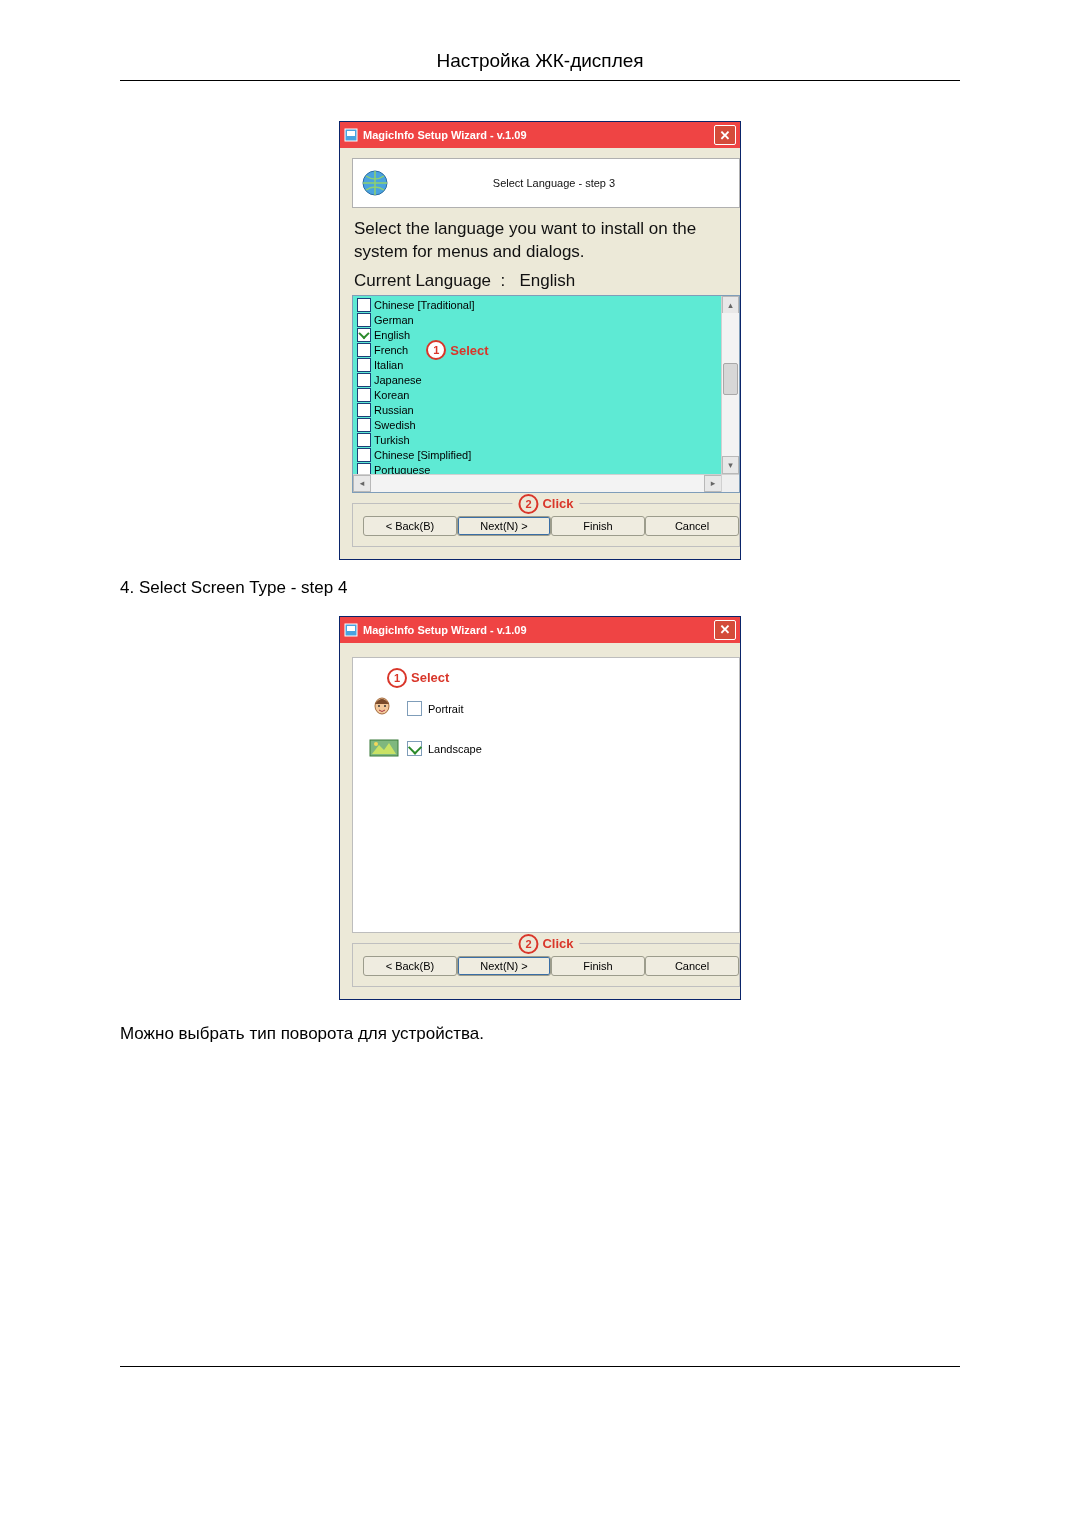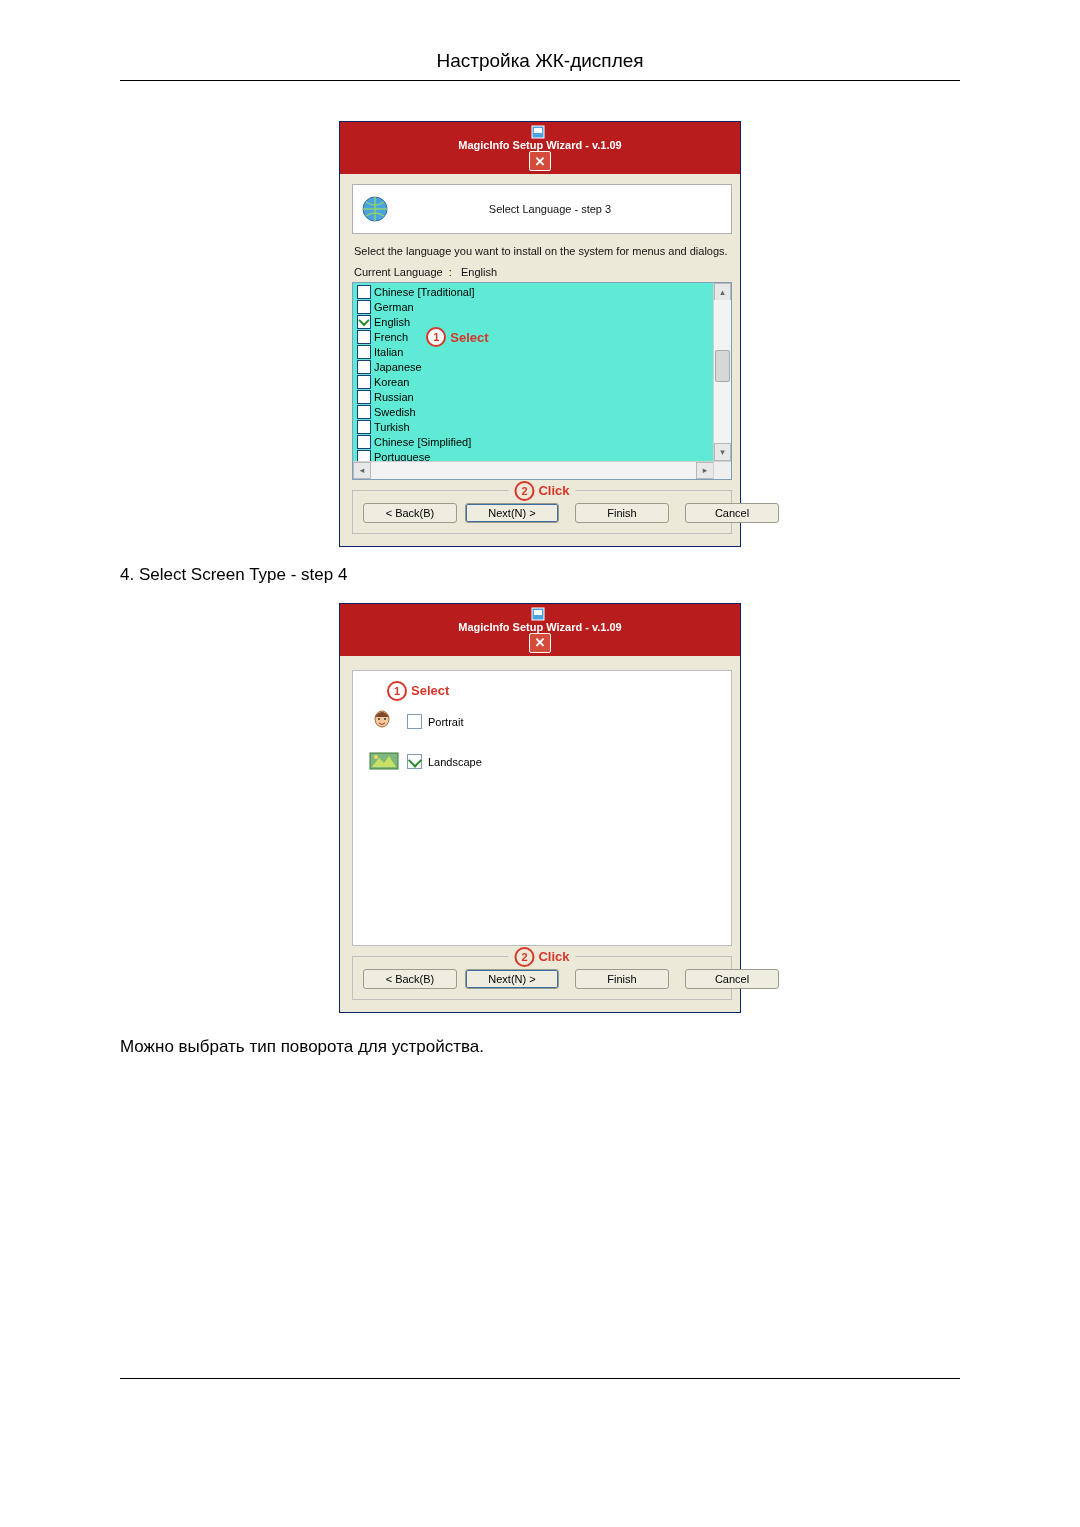--- a/index.html
+++ b/index.html
@@ -37,26 +37,25 @@
   .wizard {
     width: 400px;
     border: 1px solid #0a246a;
     background: #ece9d8;
     font-family: Tahoma, Arial, sans-serif;
     font-size: 11px;
   }
   .titlebar {
     display: flex;
     align-items: center;
-    background: #b91c1c;
+    background: #ef4444;
     color: #fff;
     font-weight: bold;
     font-size: 11px;
     padding: 3px 4px;
-    flex-direction: column;
   }
   .titlebar .app-icon {
     width: 14px;
     height: 14px;
     margin-right: 5px;
     display: inline-flex;
     align-items: center;
     justify-content: center;
   }
   .titlebar .spacer { flex: 1; }
@@ -68,21 +67,21 @@
     color: #fff;
     display: flex;
     align-items: center;
     justify-content: center;
     font-weight: bold;
     font-size: 13px;
     line-height: 1;
     border-radius: 2px;
   }
   .wizard-inner {
-    padding: 10px 8px 12px 12px;
+    padding: 10px 0 12px 12px;
   }
   .step-title-row {
     display: flex;
     align-items: center;
     border: 1px solid #b0b0b0;
     background: #fff;
     padding: 10px 8px;
     margin-bottom: 10px;
   }
   .step-title-row .big-icon {
@@ -93,21 +92,21 @@
   }
   .step-title-text {
     flex: 1;
     text-align: center;
     font-size: 11px;
     color: #111;
     padding-right: 30px;
   }
   .globe-icon svg, .monitor-icon svg { display:block; }
   .instr {
-    font-size: 11px;
+    font-size: 17px;
     color: #111;
     margin: 6px 2px 2px 2px;
     line-height: 1.35;
   }
   .lang-box {
     border: 1px solid #7f9db9;
     background: #5eead4;
     margin-top: 1px;
     height: 196px;
     position: relative;
@@ -258,21 +257,21 @@
     border-radius: 50%;
     display: inline-flex;
     align-items: center;
     justify-content: center;
     font-size: 11px;
     margin-right: 4px;
     background: #ece9d8;
   }
   .btn-row {
     display: flex;
-    gap: 8px;
+    gap: 0;
   }
   .wbtn {
     flex: 0 0 auto;
     min-width: 72px;
     padding: 3px 10px;
     background: #efece0;
     border: 1px solid #9c9c8c;
     border-radius: 3px;
     font-size: 11px;
     text-align: center;

